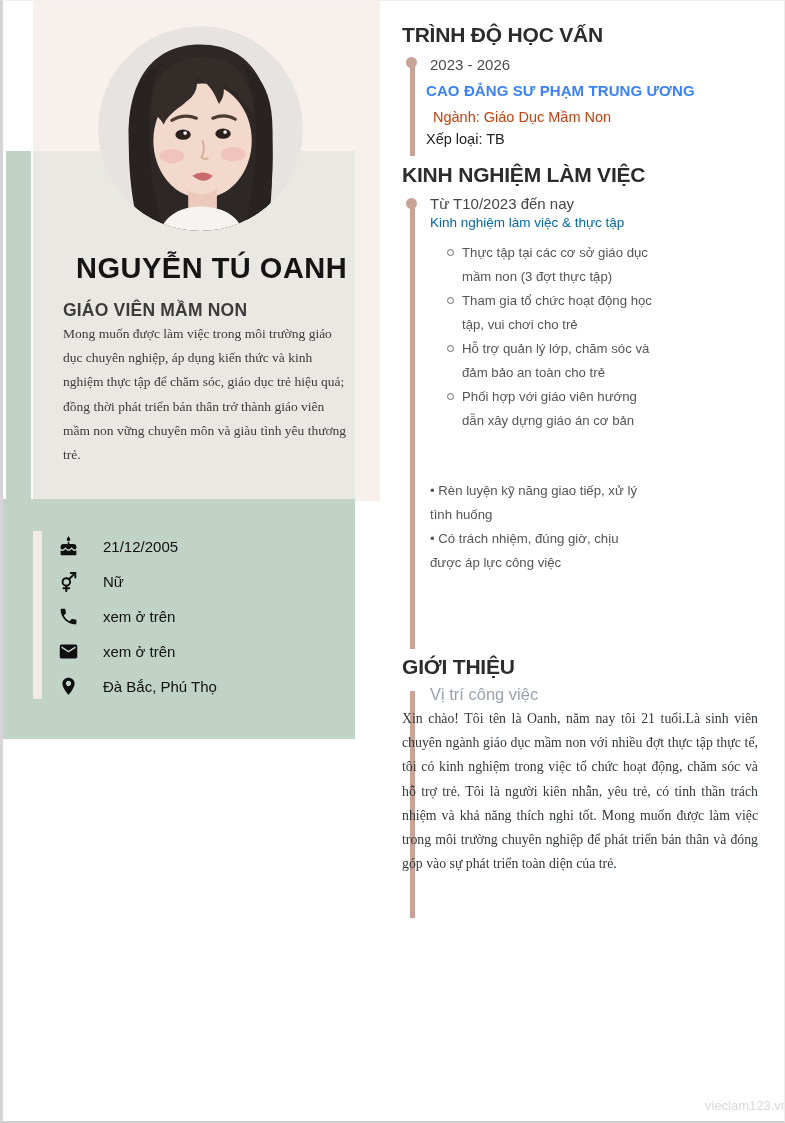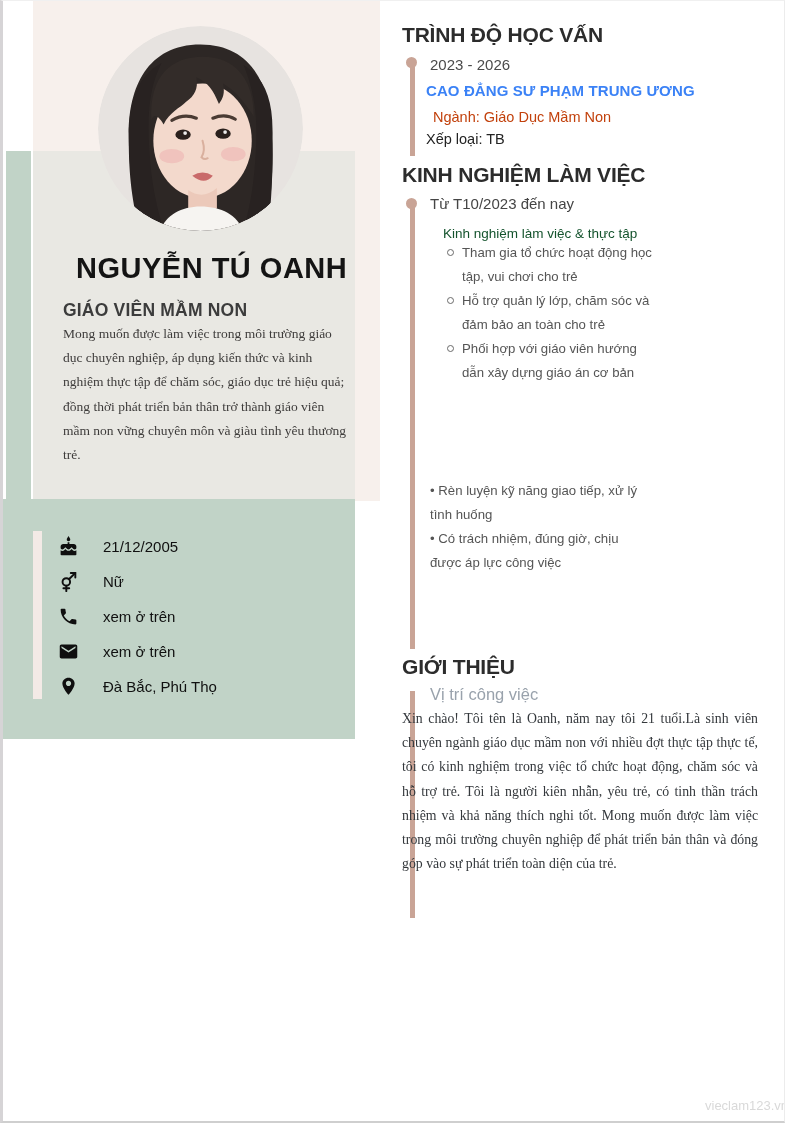--- a/index.html
+++ b/index.html
@@ -35,21 +35,21 @@
   .dot-edu{left:403px;top:56px;} .dot-exp{left:403px;top:197px;}
   .tl-line{width:4.5px;background:var(--rose);}
   .line-edu{left:407px;top:63px;height:92px;}
   .line-exp{left:407px;top:203px;height:445px;}
   .line-intro{left:407px;top:690px;height:227px;}
   .edu-period{left:427px;top:55px;font-size:15px;color:#4b4b4b;}
   .edu-school{left:423px;top:81px;font-size:15px;font-weight:700;color:#3b82f6;letter-spacing:.1px;}
   .edu-major{left:423px;top:108px;font-size:14.5px;color:#c2410c;margin-left:7px;}
   .edu-grade{left:423px;top:130px;font-size:14.5px;color:#232323;}
   .exp-period{left:427px;top:194px;font-size:15px;color:#454545;}
-  .exp-sub{left:427px;top:225px;font-size:13.5px;color:#14532d;margin-left:13px;}
+  .exp-sub{left:427px;top:214px;font-size:13.5px;color:#0369a1;}
   .exp-bullets{left:444px;top:240px;width:205px;list-style:none;}
   .exp-bullets li{position:relative;padding-left:15px;font-size:13.2px;color:#555;line-height:24px;}
   .exp-bullets li::before{content:"";position:absolute;left:0;top:8px;width:5px;height:5px;
       border:1.5px solid #6a6a6a;border-radius:50%;}
   .exp-notes{left:427px;top:478px;width:222px;font-size:13.2px;color:#555;line-height:24px;}
   .intro-sub{left:427px;top:684px;font-size:16.5px;color:#99a2ac;}
   .intro-body{left:399px;top:706px;width:356px;font-family:"Liberation Serif",serif;
       font-size:13.8px;line-height:24.2px;color:#34383c;text-align:justify;}
   .watermark{left:702px;top:1097px;font-size:13px;color:#d9d9d9;white-space:nowrap;}
 </style>
@@ -144,20 +144,21 @@
   <div class="abs edu-school">CAO ĐẲNG SƯ PHẠM TRUNG ƯƠNG</div>
   <div class="abs edu-major">Ngành: Giáo Dục Mầm Non</div>
   <div class="abs edu-grade">Xếp loại: TB</div>
 
   <div class="abs sec-h h-exp">KINH NGHIỆM LÀM VIỆC</div>
   <div class="abs tl-dot dot-exp"></div>
   <div class="abs tl-line line-exp"></div>
   <div class="abs exp-period">Từ T10/2023 đến nay</div>
   <div class="abs exp-sub">Kinh nghiệm làm việc &amp; thực tập</div>
   <ul class="abs exp-bullets">
+    <li>Thực tập tại các cơ sở giáo dục mầm non (3 đợt thực tập)</li>
     <li>Tham gia tổ chức hoạt động học tập, vui chơi cho trẻ</li>
     <li>Hỗ trợ quản lý lớp, chăm sóc và đảm bảo an toàn cho trẻ</li>
     <li>Phối hợp với giáo viên hướng dẫn xây dựng giáo án cơ bản</li>
   </ul>
   <div class="abs exp-notes">
     <div>• Rèn luyện kỹ năng giao tiếp, xử lý tình huống</div>
     <div>• Có trách nhiệm, đúng giờ, chịu được áp lực công việc</div>
   </div>
 
   <div class="abs sec-h h-intro">GIỚI THIỆU</div>

